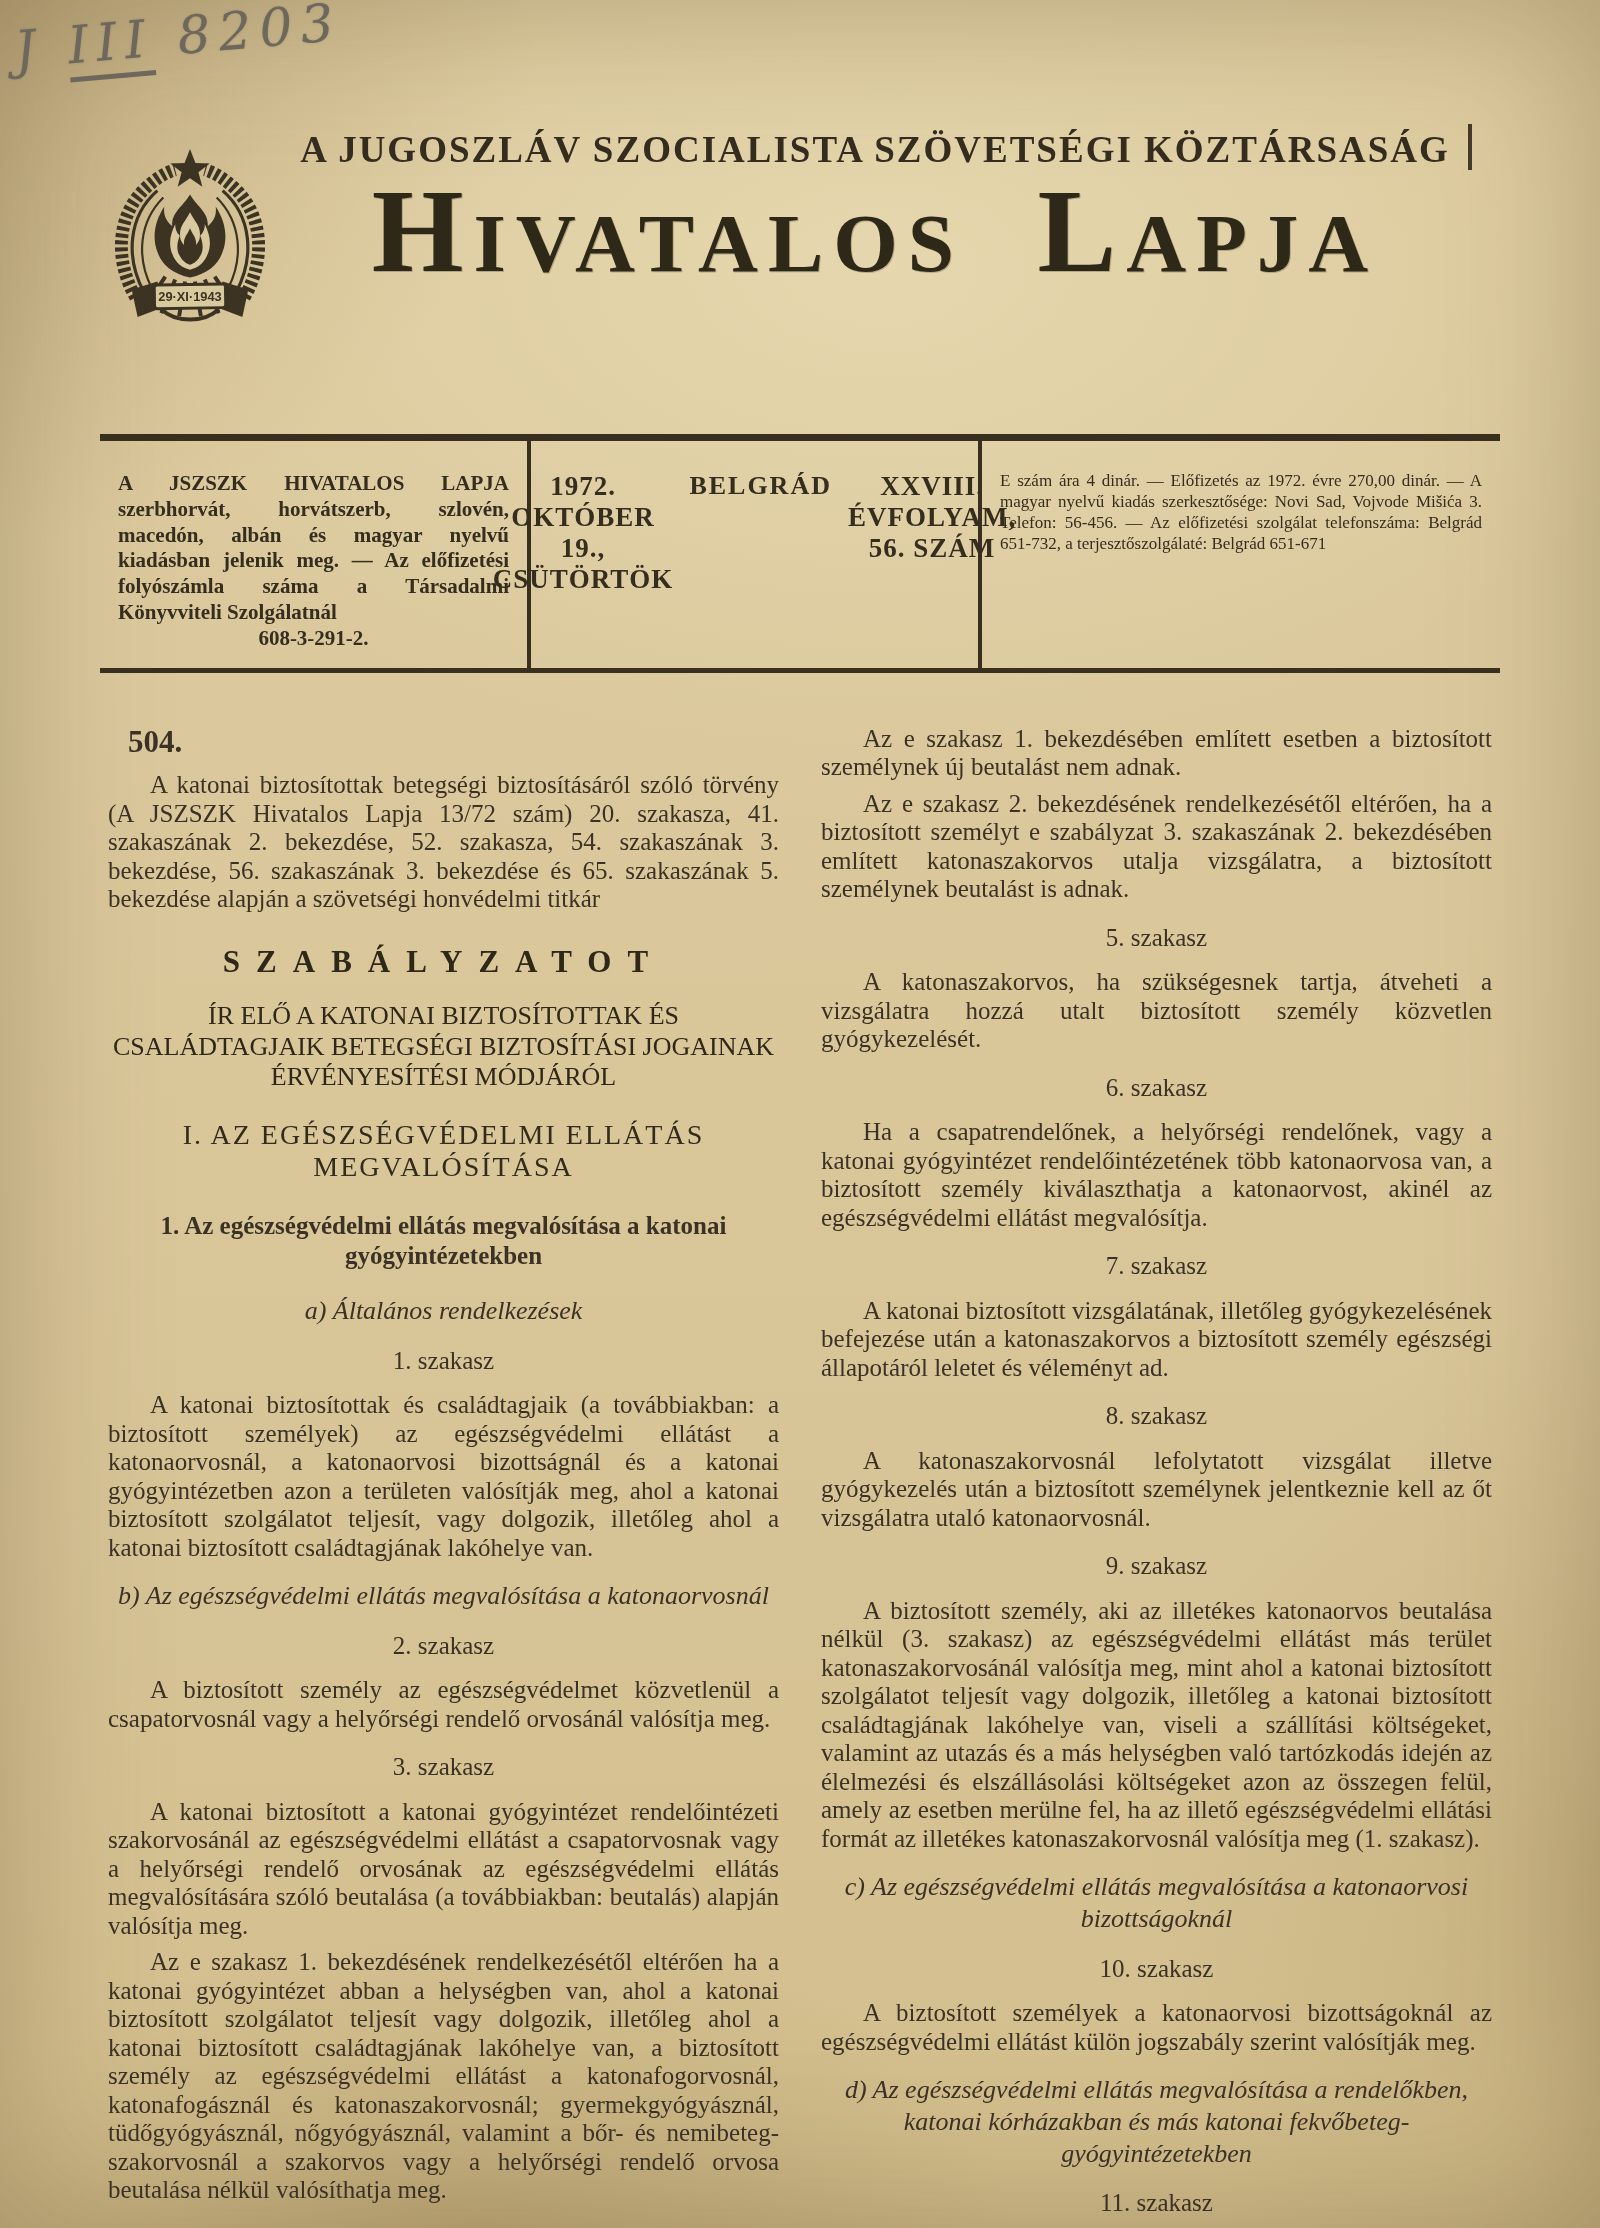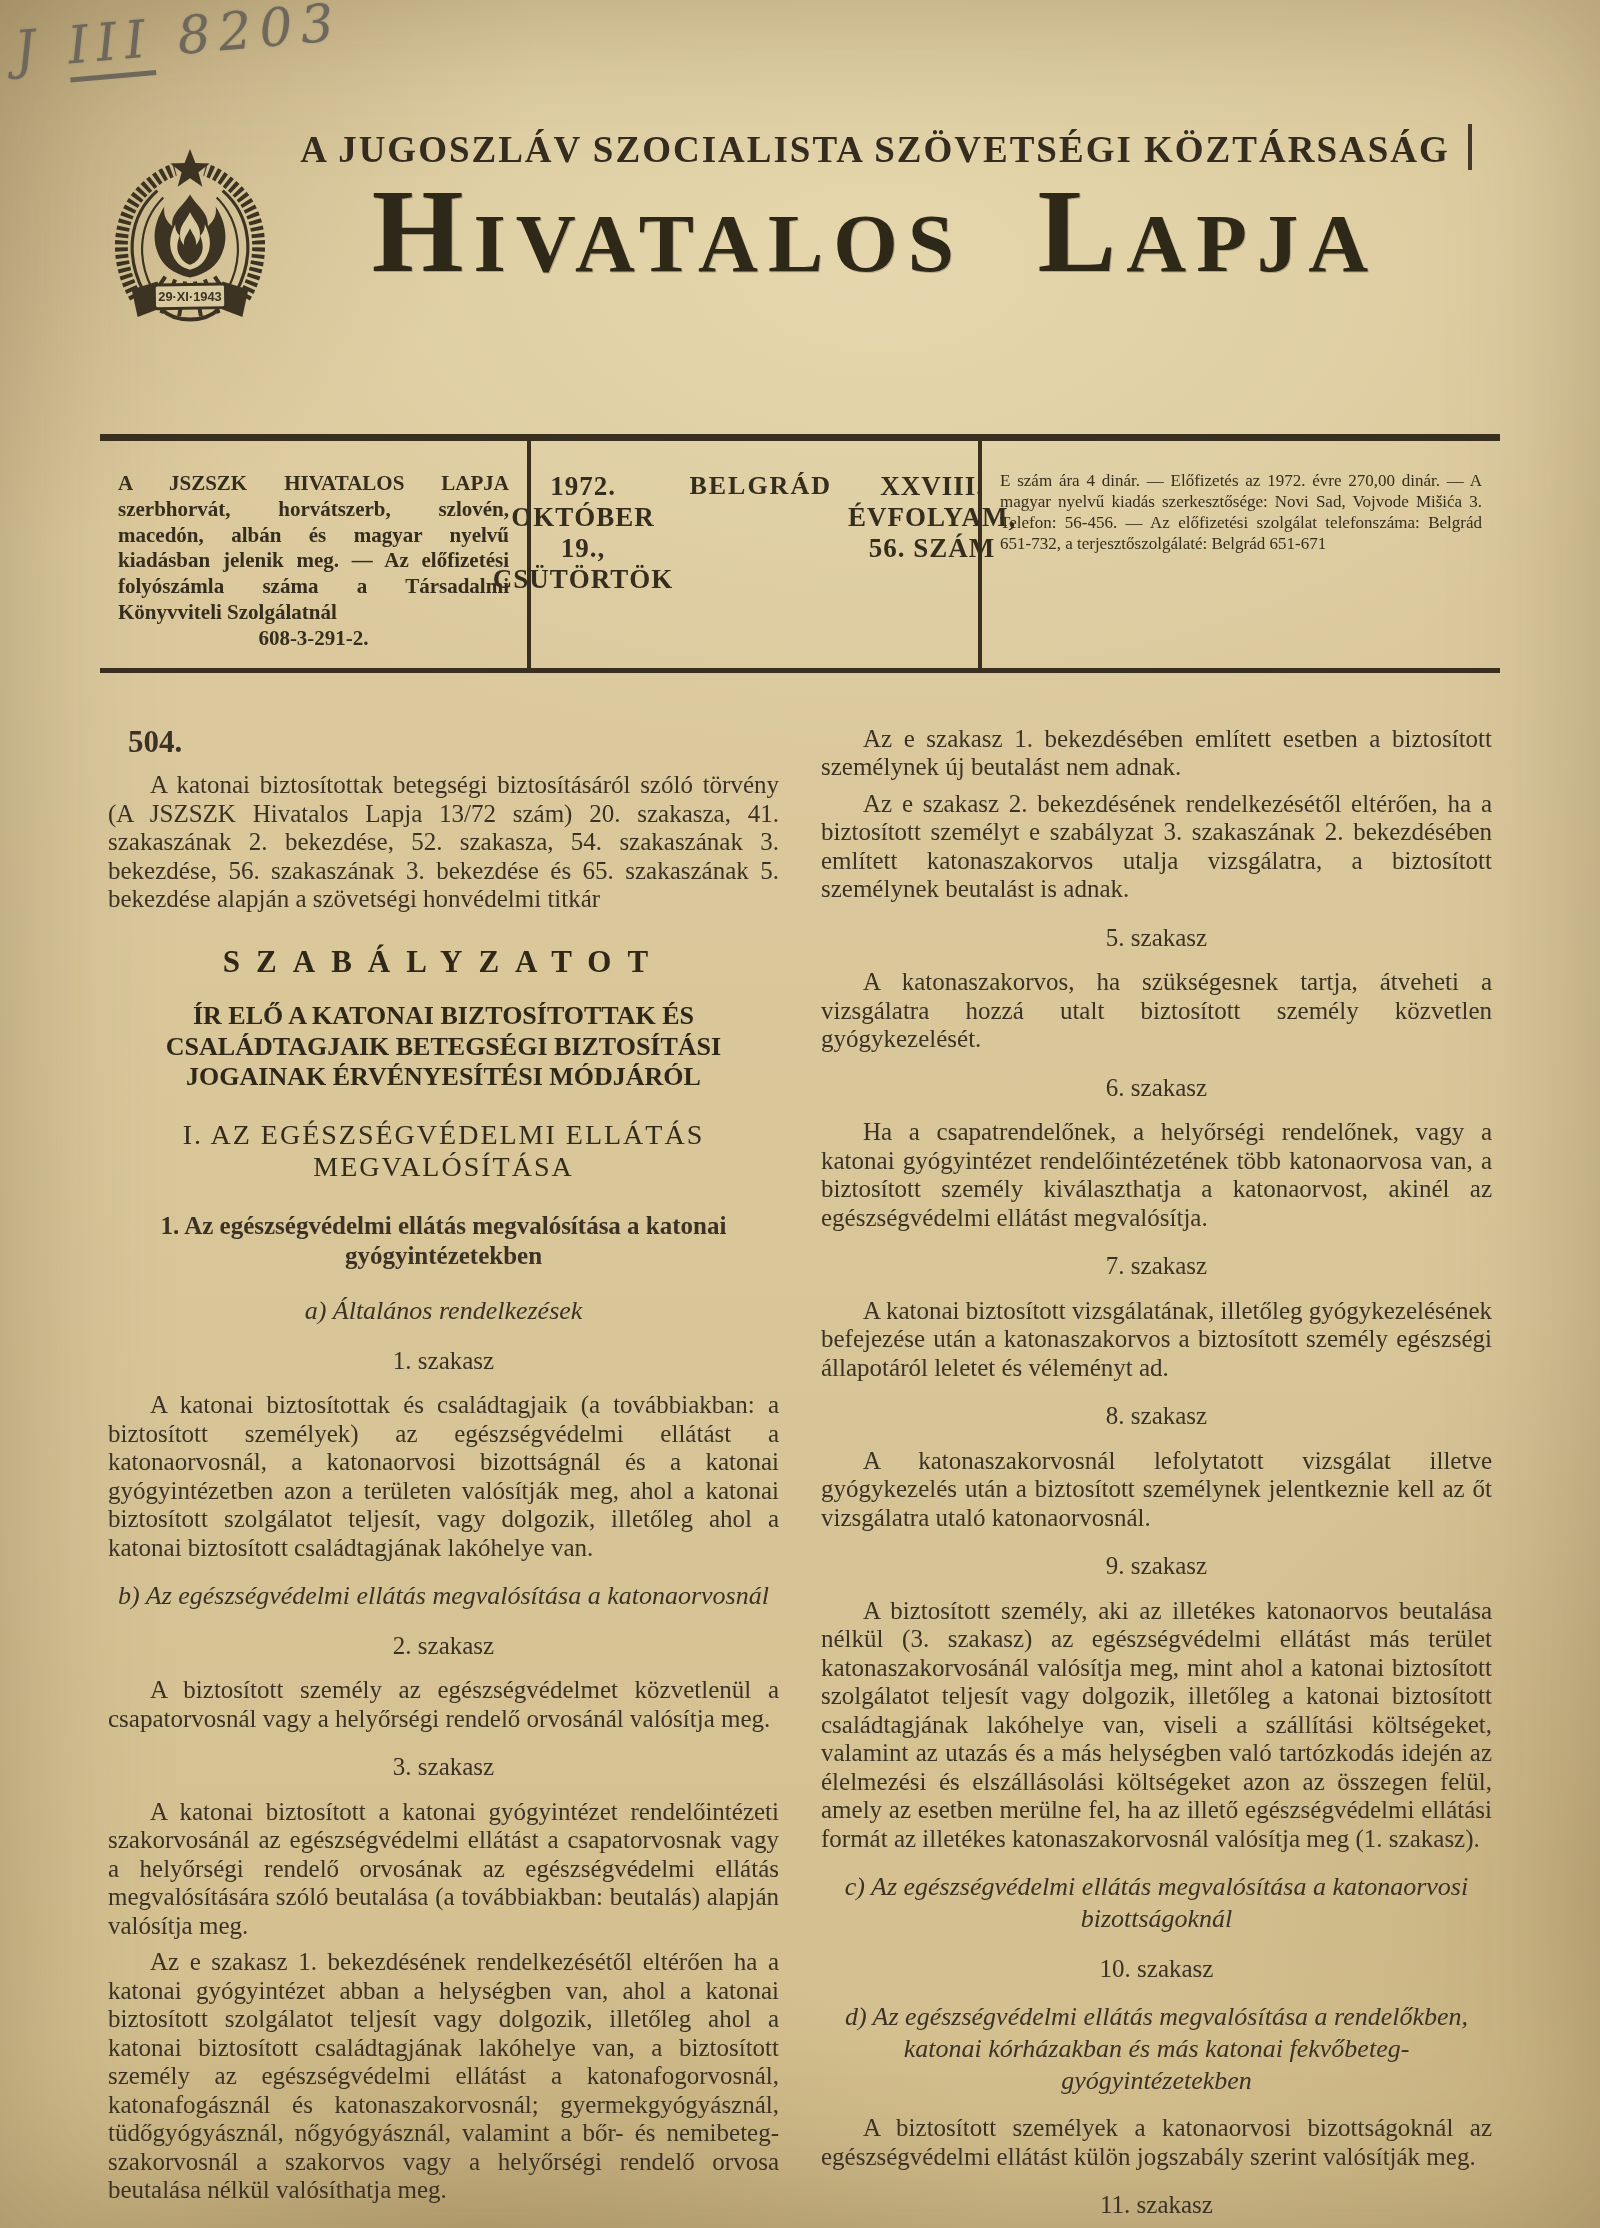--- a/index.html
+++ b/index.html
@@ -72,21 +72,21 @@
   .mh-center .l3{font-size:27px;letter-spacing:1px;}
   .mh-right{flex:1;font-weight:normal;font-size:17px;line-height:1.23;text-align:justify;color:#352d1e;}
 
   
   .body-cols{margin:44px 100px 0 100px;display:flex;gap:26px;}
   .col{width:50%;font-size:25px;line-height:1.14;}
   .blk{margin:8px;}
   .item-number{font-weight:bold;font-size:31px;margin:7px 0 12px 28px;}
   .paragraph{text-align:justify;text-indent:42px;margin-bottom:3px;}
   .doc-title{text-align:center;font-weight:bold;font-size:31px;letter-spacing:16px;margin:30px 0 22px 0;color:#2f2819;}
-  .doc-subtitle{text-align:center;font-weight:bold;font-size:26px;line-height:1.18;margin:0 0 26px 0;color:#2f2819;}
+  .doc-subtitle{text-align:center;font-weight:normal;font-size:26px;line-height:1.18;margin:0 0 26px 0;color:#2f2819;}
   .chapter{text-align:center;font-size:28px;letter-spacing:2px;margin:0 0 28px 0;color:#332c1d;}
   .subheading{text-align:center;font-weight:bold;font-size:25px;line-height:1.2;margin:0 0 24px 0;}
   .italic-heading{text-align:center;font-style:italic;font-size:26px;line-height:1.22;margin:18px 0 18px 0;}
   .section-heading{text-align:center;font-size:25px;margin:20px 0 16px 0;}
 
   
   .ink{fill:#3c3322;}
   .ink-stroke{stroke:#3c3322;fill:none;}
 </style>
 </head>
@@ -176,20 +176,20 @@
         <div class="blk section-heading">6. szakasz</div>
         <div class="blk paragraph">Ha a csapatrendelőnek, a helyőrségi rendelőnek, vagy a katonai gyógyintézet rendelőintézetének több katonaorvosa van, a biztosított személy kiválaszthatja a katonaorvost, akinél az egészségvédelmi ellátást megvalósítja.</div>
         <div class="blk section-heading">7. szakasz</div>
         <div class="blk paragraph">A katonai biztosított vizsgálatának, illetőleg gyógykezelésének befejezése után a katonaszakorvos a biztosított személy egészségi állapotáról leletet és véleményt ad.</div>
         <div class="blk section-heading">8. szakasz</div>
         <div class="blk paragraph">A katonaszakorvosnál lefolytatott vizsgálat illetve gyógykezelés után a biztosított személynek jelentkeznie kell az őt vizsgálatra utaló katonaorvosnál.</div>
         <div class="blk section-heading">9. szakasz</div>
         <div class="blk paragraph">A biztosított személy, aki az illetékes katonaorvos beutalása nélkül (3. szakasz) az egészségvédelmi ellátást más terület katonaszakorvosánál valósítja meg, mint ahol a katonai biztosított szolgálatot teljesít vagy dolgozik, illetőleg a katonai biztosított családtagjának lakóhelye van, viseli a szállítási költségeket, valamint az utazás és a más helységben való tartózkodás idején az élelmezési és elszállásolási költségeket azon az összegen felül, amely az esetben merülne fel, ha az illető egészségvédelmi ellátási formát az illetékes katonaszakorvosnál valósítja meg (1. szakasz).</div>
         <div class="blk italic-heading">c) Az egészségvédelmi ellátás megvalósítása a katonaorvosi bizottságoknál</div>
         <div class="blk section-heading">10. szakasz</div>
+        <div class="blk paragraph">A biztosított személyek a katonaorvosi bizottságoknál az egészségvédelmi ellátást külön jogszabály szerint valósítják meg.</div>
         <div class="blk italic-heading">d) Az egészségvédelmi ellátás megvalósítása a rendelőkben, katonai kórházakban és más katonai fekvőbeteg-gyógyintézetekben</div>
-        <div class="blk paragraph">A biztosított személyek a katonaorvosi bizottságoknál az egészségvédelmi ellátást külön jogszabály szerint valósítják meg.</div>
         <div class="blk section-heading">11. szakasz</div>
         <div class="blk paragraph">A biztosított személyek a rendelői egészségvédelmi ellátást a csapatrendelőben, a helyőrségi rendelőben,</div>
       </div>
   </div>
 
 </div>
 
 </body></html>

